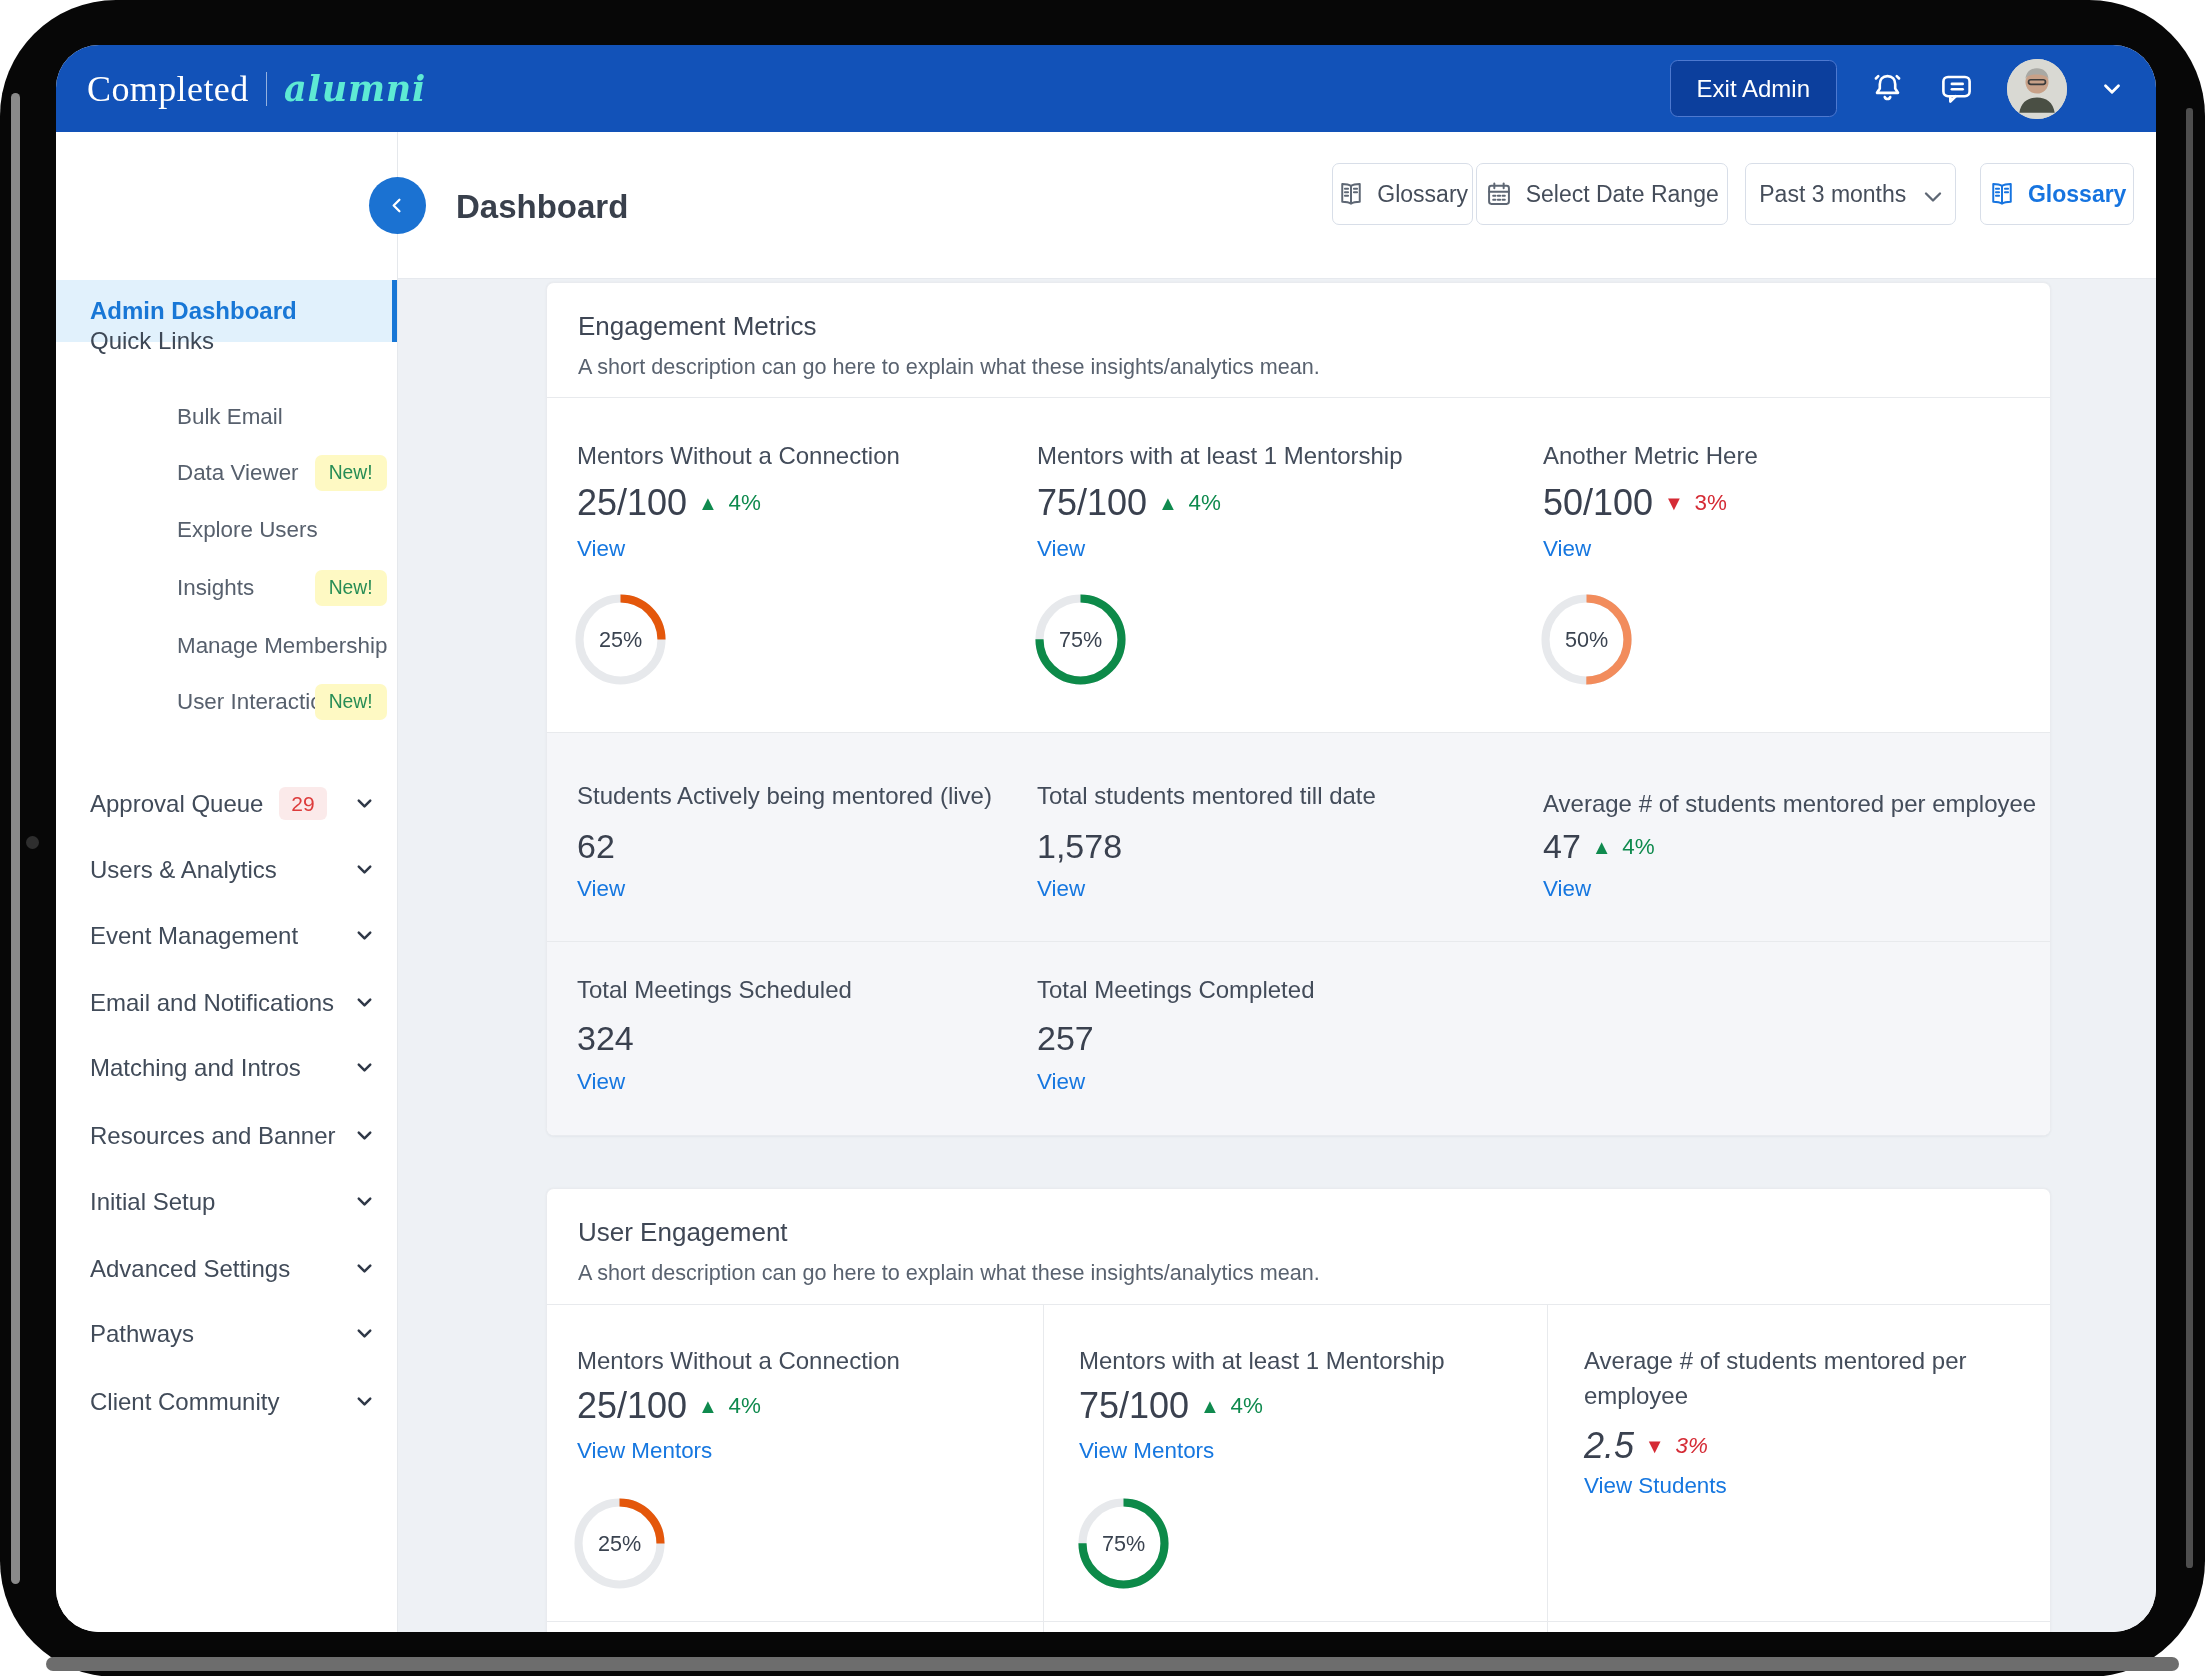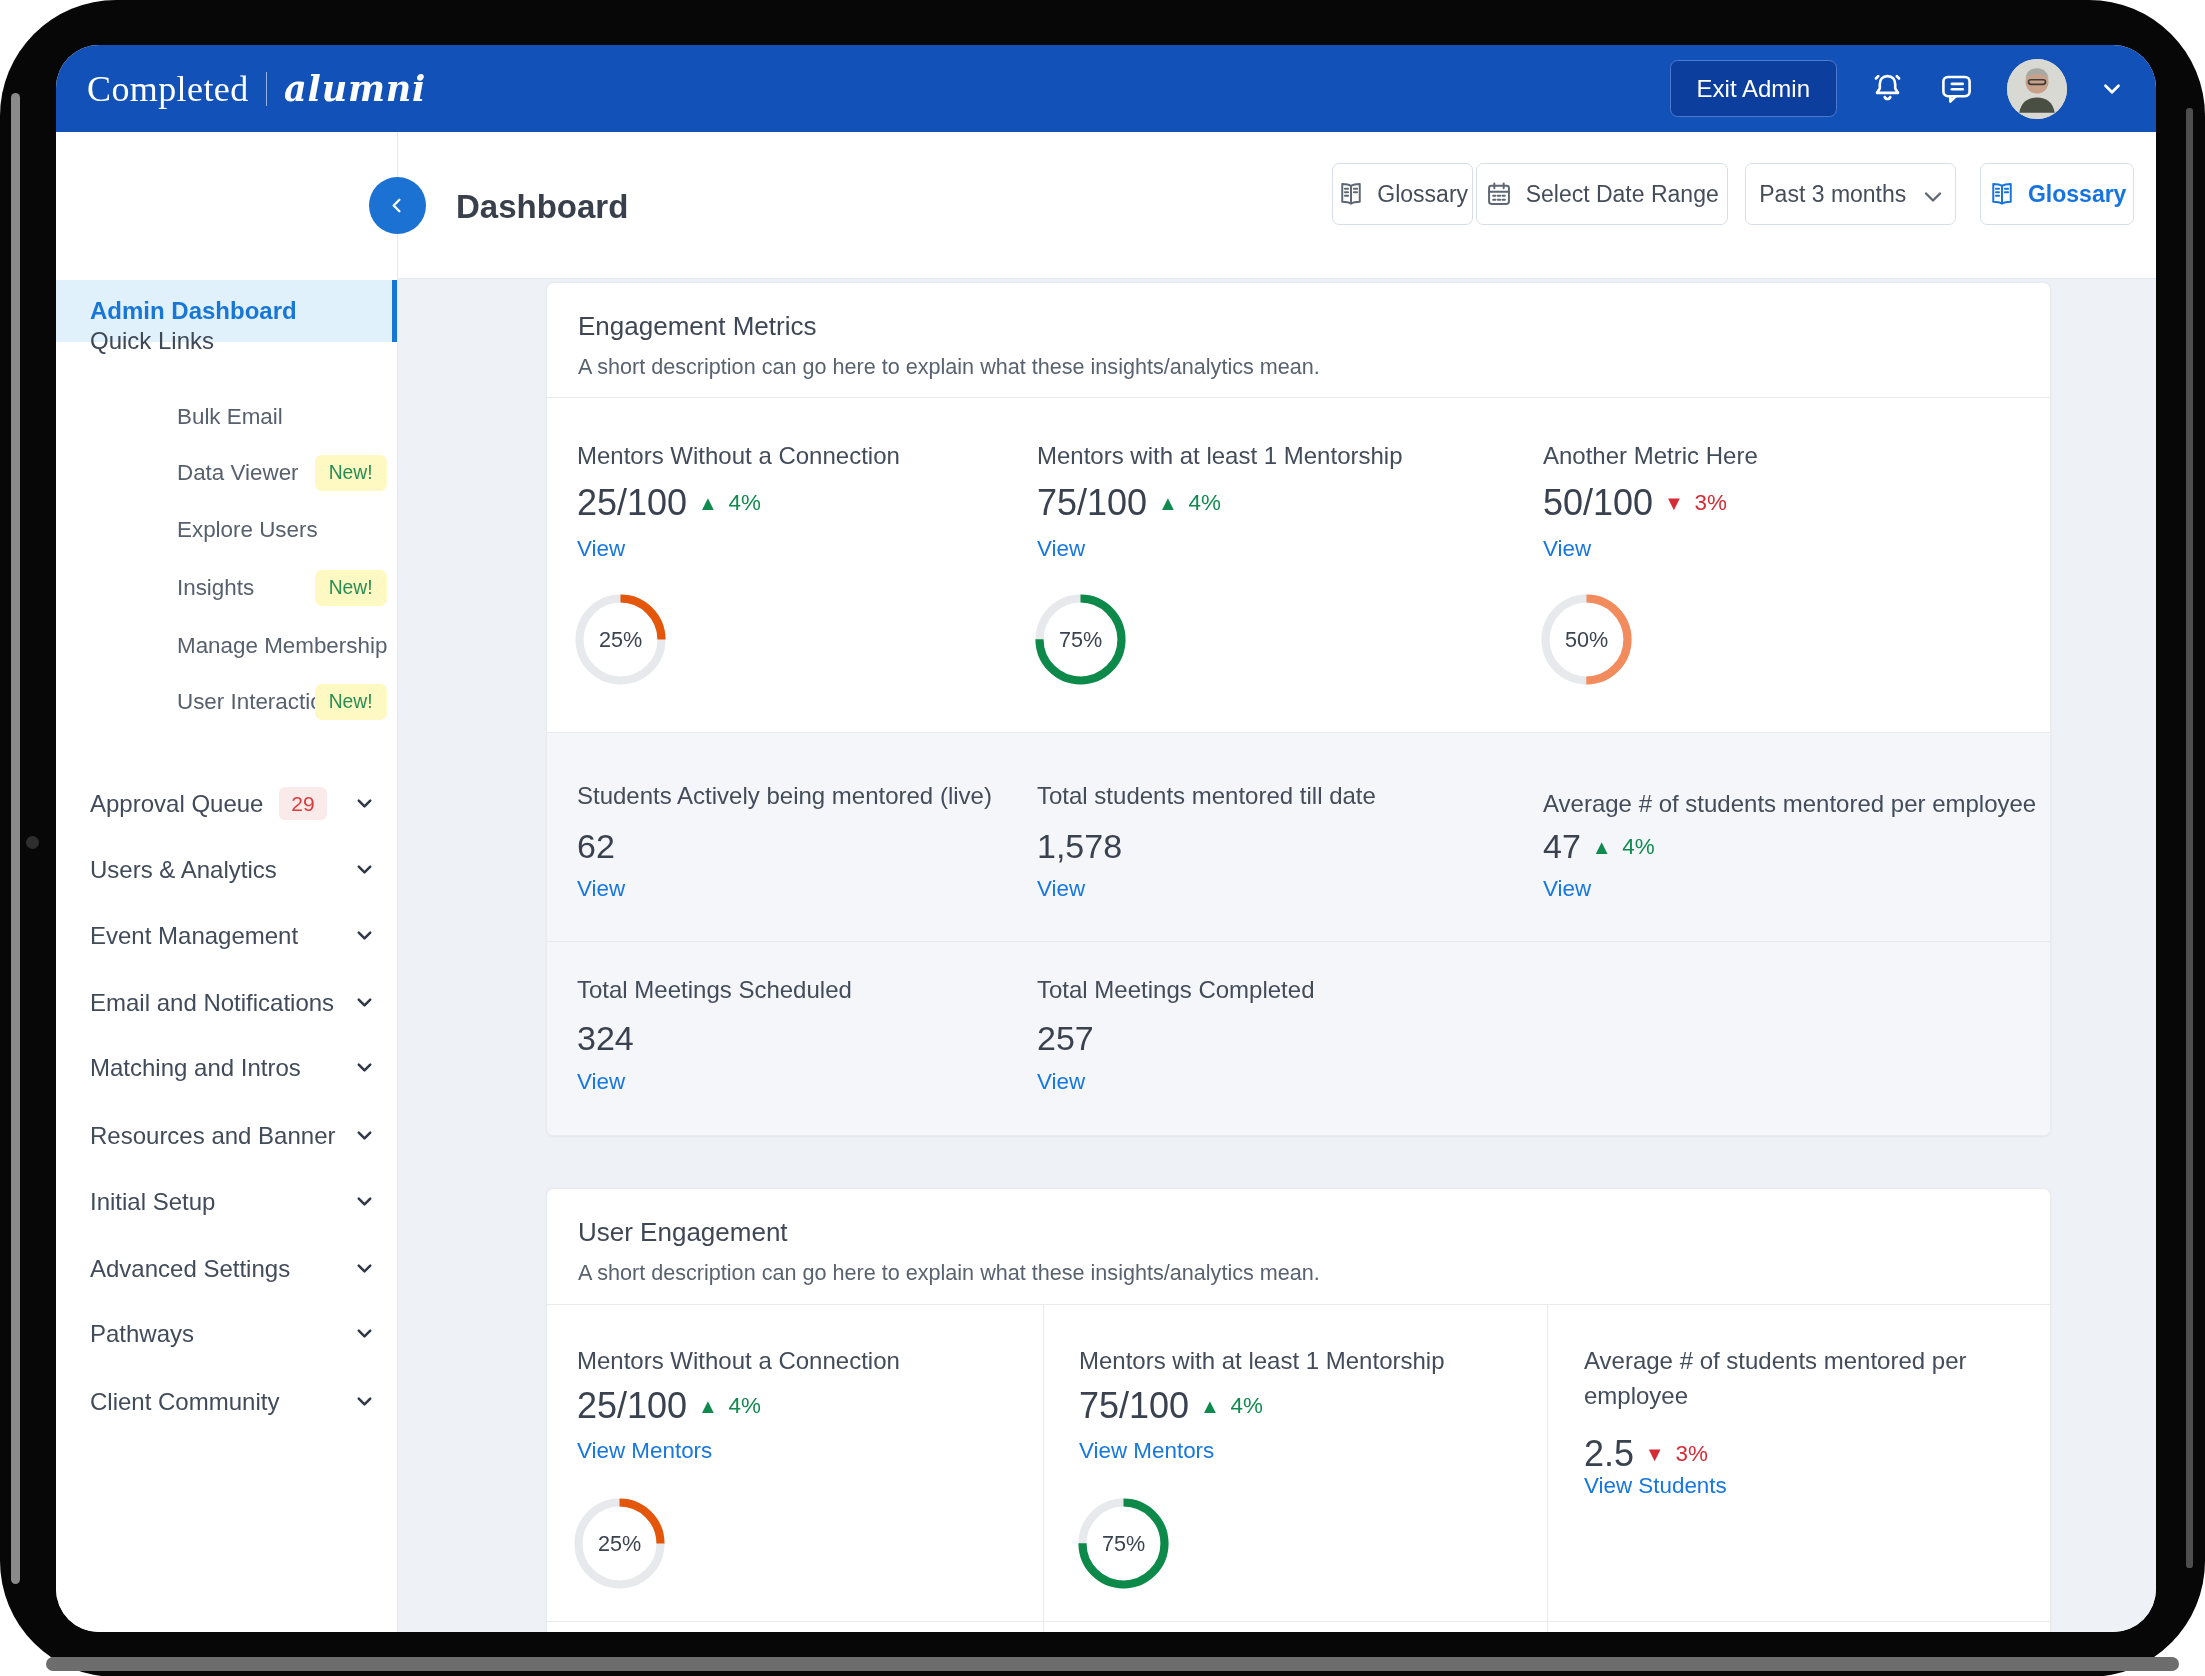--- a/index.html
+++ b/index.html
@@ -13,21 +13,21 @@
   .camera-dot { position:absolute; left:26px; top:836px; width:13px; height:13px; border-radius:50%; background:#2e2e2e; }
 
   
   .screen { position:absolute; left:56px; top:45px; width:2100px; height:1587px; background:#ffffff; border-radius:43px; overflow:hidden; display:flex; flex-direction:column; }
 
   
   .topbar { height:87px; background:#1252B8; display:flex; align-items:center; padding:0 31px; flex:none; position:relative; }
   .brand { display:flex; align-items:center; gap:17px; }
   .brand-primary { font-family:"Liberation Serif", serif; font-size:36px; color:#fff; letter-spacing:0.4px; }
   .brand-sep { width:1.5px; height:34px; background:rgba(255,255,255,.55); }
-  .brand-secondary { font-family:"DejaVu Serif", serif; font-style:italic; font-weight:bold; font-size:35px; color:#ffffff; letter-spacing:0.8px; }
+  .brand-secondary { font-family:"DejaVu Serif", serif; font-style:italic; font-weight:bold; font-size:35px; color:#5eead4; letter-spacing:0.8px; }
   .topbar-right { margin-left:auto; display:flex; align-items:center; gap:32px; }
   .exit-btn { height:57px; padding:16px 26px; background:#0C3F9D; border:1.5px solid #4E79D0; border-radius:7.7px; color:#fff; font-size:24px; display:flex; align-items:center; cursor:pointer; }
   .tb-icon { width:37px; height:37px; color:#fff; }
   .avatar { width:60px; height:60px; border-radius:50%; overflow:hidden; background:#dcdcd6; flex:none; }
   .tb-chevron { width:26px; height:26px; color:#fff; }
 
   
   .app-body { flex:1; display:flex; min-height:0; }
 
   
@@ -433,21 +433,21 @@
                   <circle class="track" cx="64" cy="64" r="53"></circle>
                   <circle class="arc" cx="64" cy="64" r="53" transform="rotate(-90 64 64)" stroke-dasharray="249.75661596038856 333.0088212805181" style="stroke: rgb(13, 138, 73);"></circle>
                 </svg>
               <span class="donut-label">75%</span>
             </div>
           </div>
 
           <div>
             <div class="metric-title" style="left:1037px; top:158px;">Average # of students mentored per</div>
             <div class="metric-title" style="left:1037px; top:193px;">employee</div>
-            <div class="metric-value" style="left:1037px; top:244px;">
+            <div class="metric-value" style="left:1037px; top:236px;font-style:italic;">
               <span class="num">2.5</span>
               <span class="tri down"></span>
               <span class="delta down">3%</span>
             </div>
             <a class="view-link" style="left:1037px; top:284px;">View Students</a>
           </div>
         </div>
 
       </div>
     </div>

